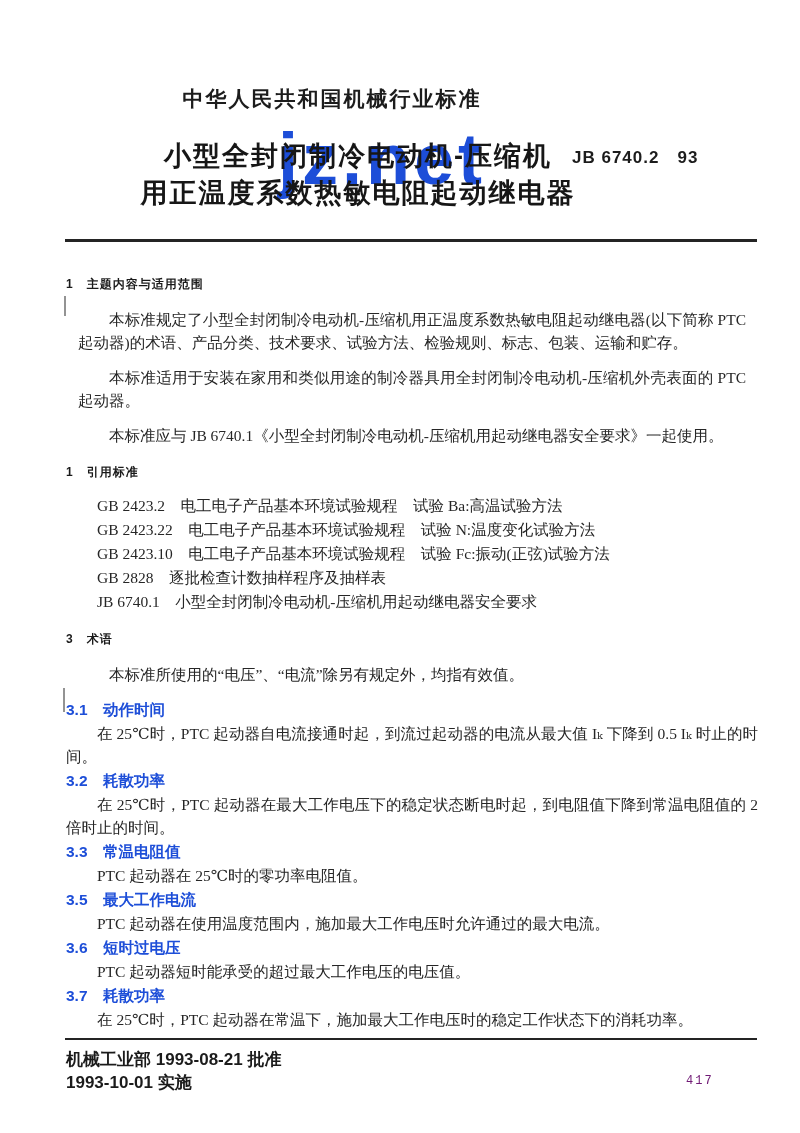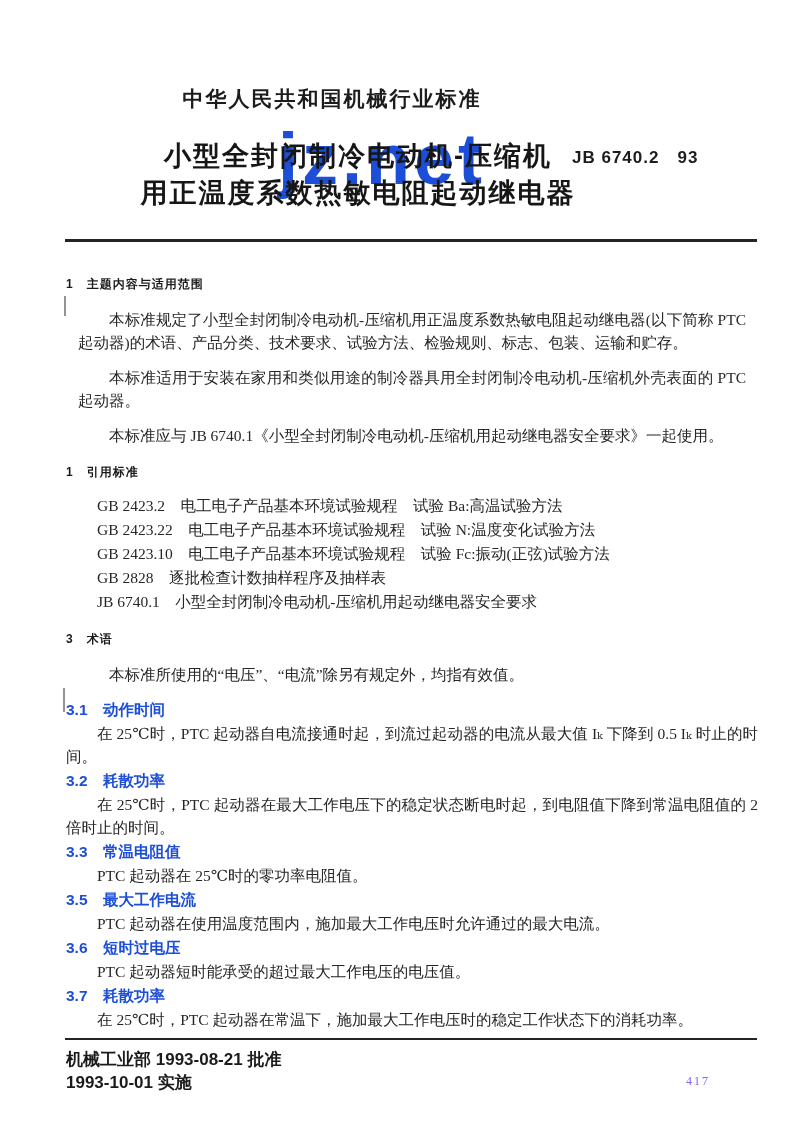--- a/index.html
+++ b/index.html
@@ -91,22 +91,22 @@
   }
   .footer-row {
     margin: 8px 44px 0 66px; width: 692px;
     display: flex; justify-content: space-between; align-items: baseline;
     font-family: "Liberation Sans", "DejaVu Sans", sans-serif;
     font-weight: bold; font-size: 17px; color: #1b1b1b; flex-direction: column;
   }
 
   .page-number {
     position: absolute; left: 686px; top: 1074px;
-    font-family: Liberation Serif, serif;
-    font-size: 12px; color: #8b5cf6; letter-spacing: 2px;
+    font-family: Liberation Mono, monospace;
+    font-size: 12px; color: #701a75; letter-spacing: 2px;
   }
 
   .scan-artifact {
     position: absolute; width: 1.5px; background: #3a3a3a; opacity: .55;
   }
   .artifact-1 { left: 64px; top: 296px; height: 20px; }
   .artifact-2 { left: 63px; top: 688px; height: 24px; }
 </style>
 </head>
 <body>

